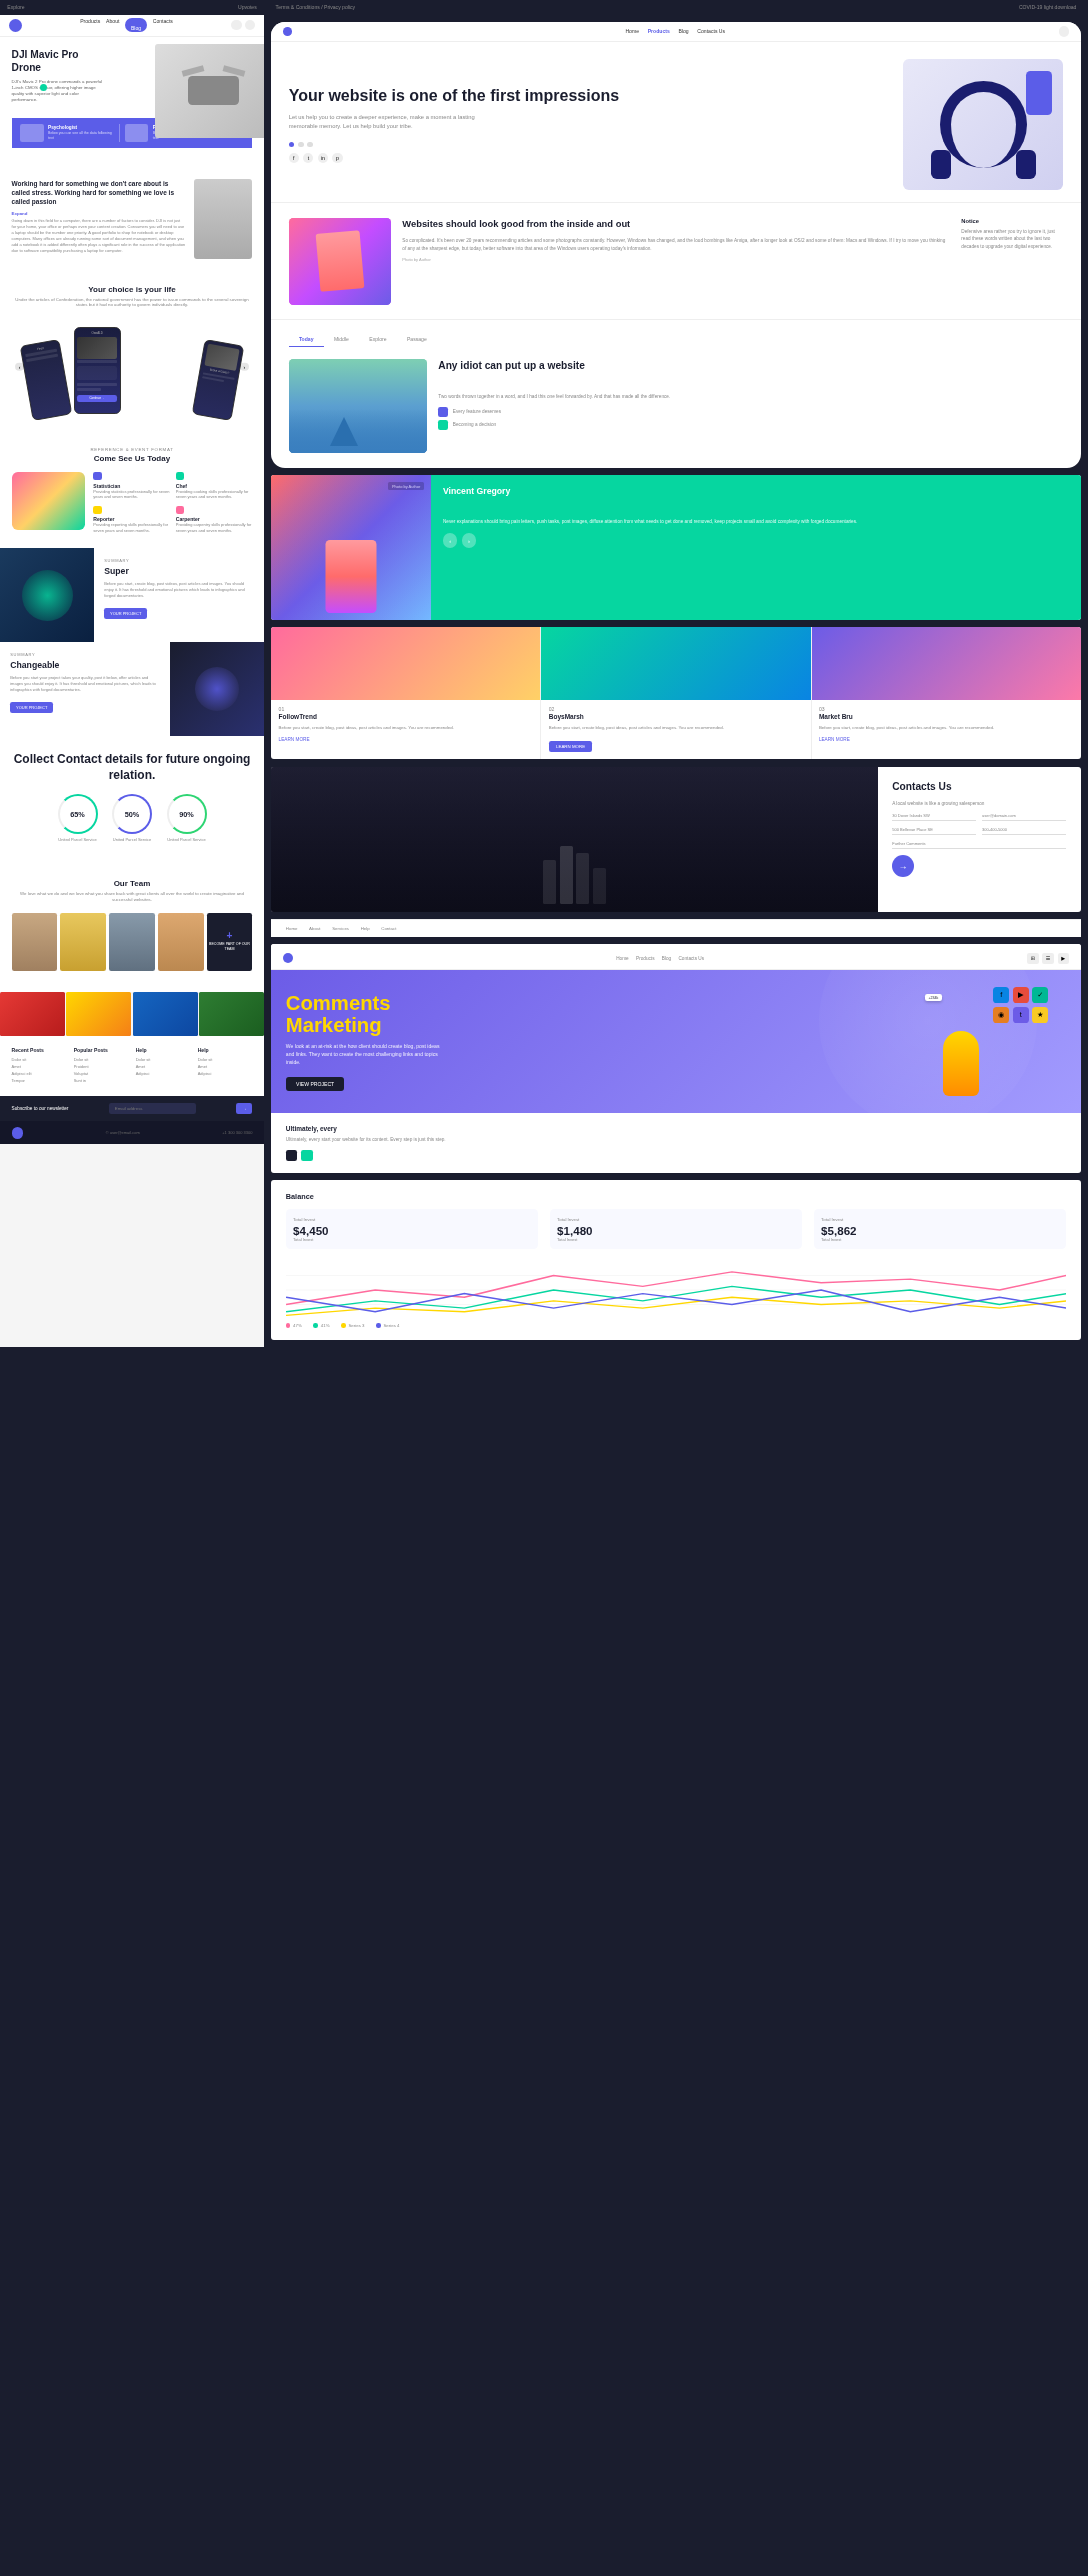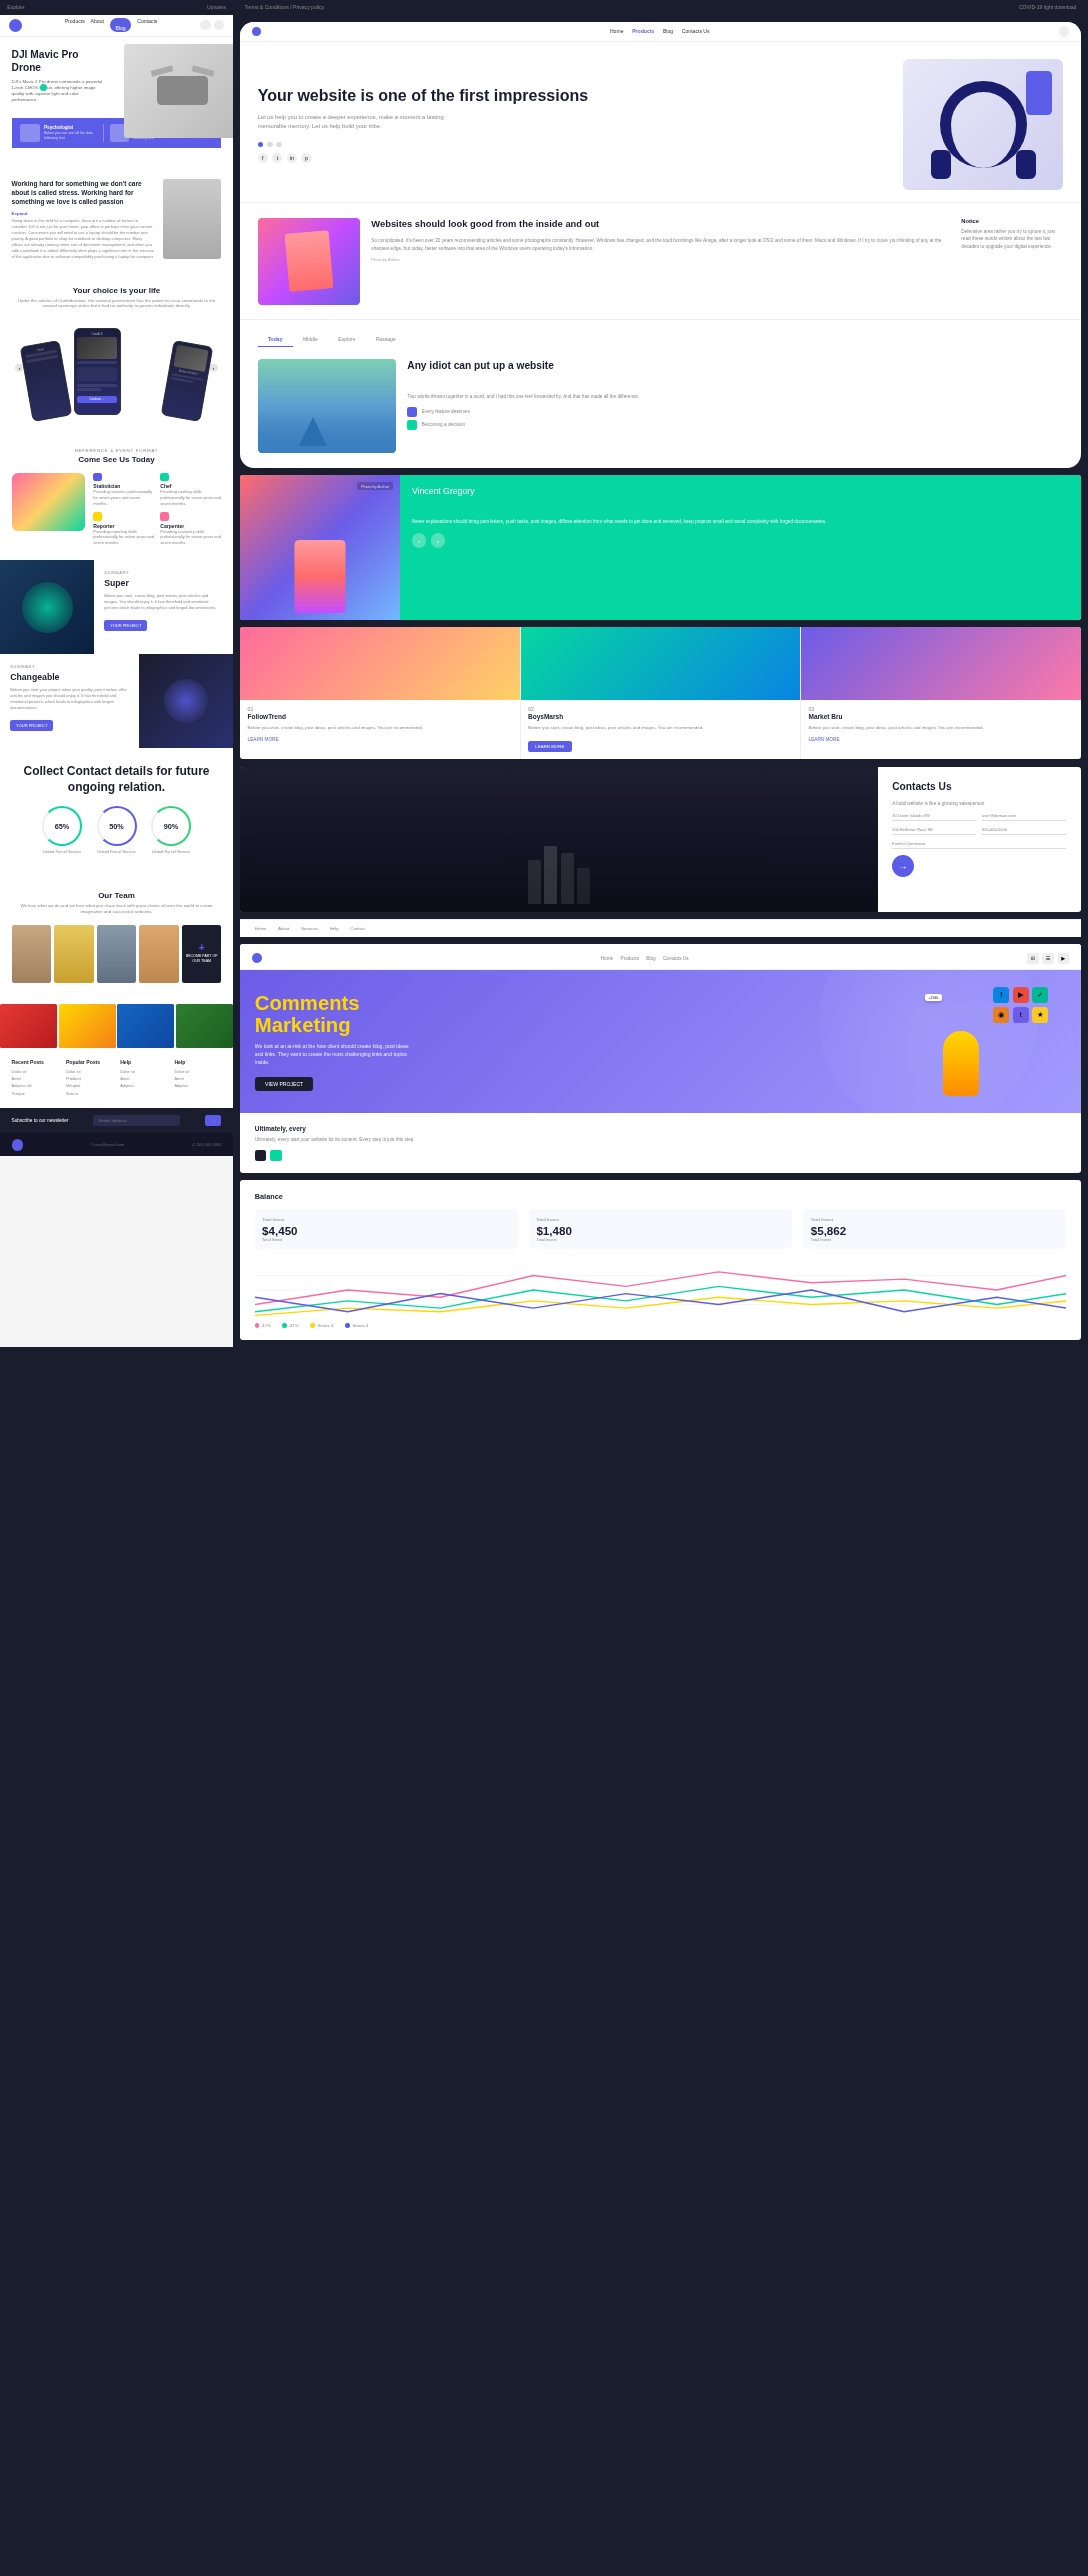--- a/index.html
+++ b/index.html
@@ -11,21 +11,21 @@
     }
 
     
     .main-container {
       display: flex;
       gap: 0;
       width: 1088px;
     }
 
     .left-column {
-      width: 233px;
+      width: 264px;
       background: #f5f5f5;
       flex-shrink: 0;
     }
 
     .right-column {
       flex: 1;
       background: #1a1d2e;
       display: flex;
       flex-direction: column;
       gap: 0;
@@ -685,21 +685,21 @@
       color: white;
       background: rgba(0,0,0,0.3);
       padding: 1.5px 3.6px;
       border-radius: 1.5px;
     }
     .vincent-content {
       flex: 1;
       background: #06d6a0;
       padding: 11.6px;
     }
-    .vincent-name { font-size: 8.7px; font-weight: 400; color: white; margin-bottom: 22px; }
+    .vincent-name { font-size: 8.7px; font-weight: 700; color: white; margin-bottom: 22px; }
     .vincent-body { font-size: 4.7px; color: rgba(255,255,255,0.9); line-height: 1.6; margin-bottom: 7.3px; }
     .vincent-nav { display: flex; gap: 4.4px; }
     .vincent-prev, .vincent-next {
       width: 14.5px;
       height: 14.5px;
       background: rgba(255,255,255,0.3);
       border-radius: 50%;
       display: flex;
       align-items: center;
       justify-content: center;

